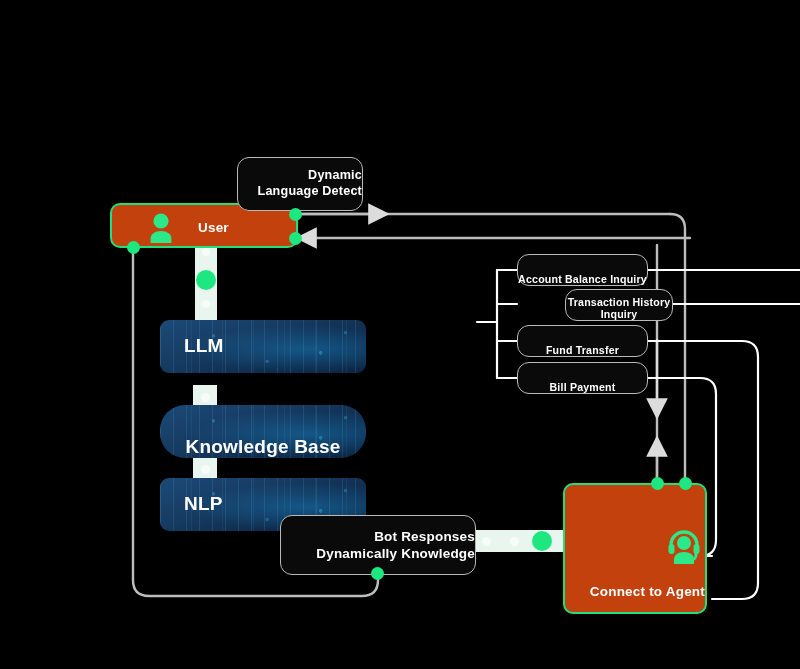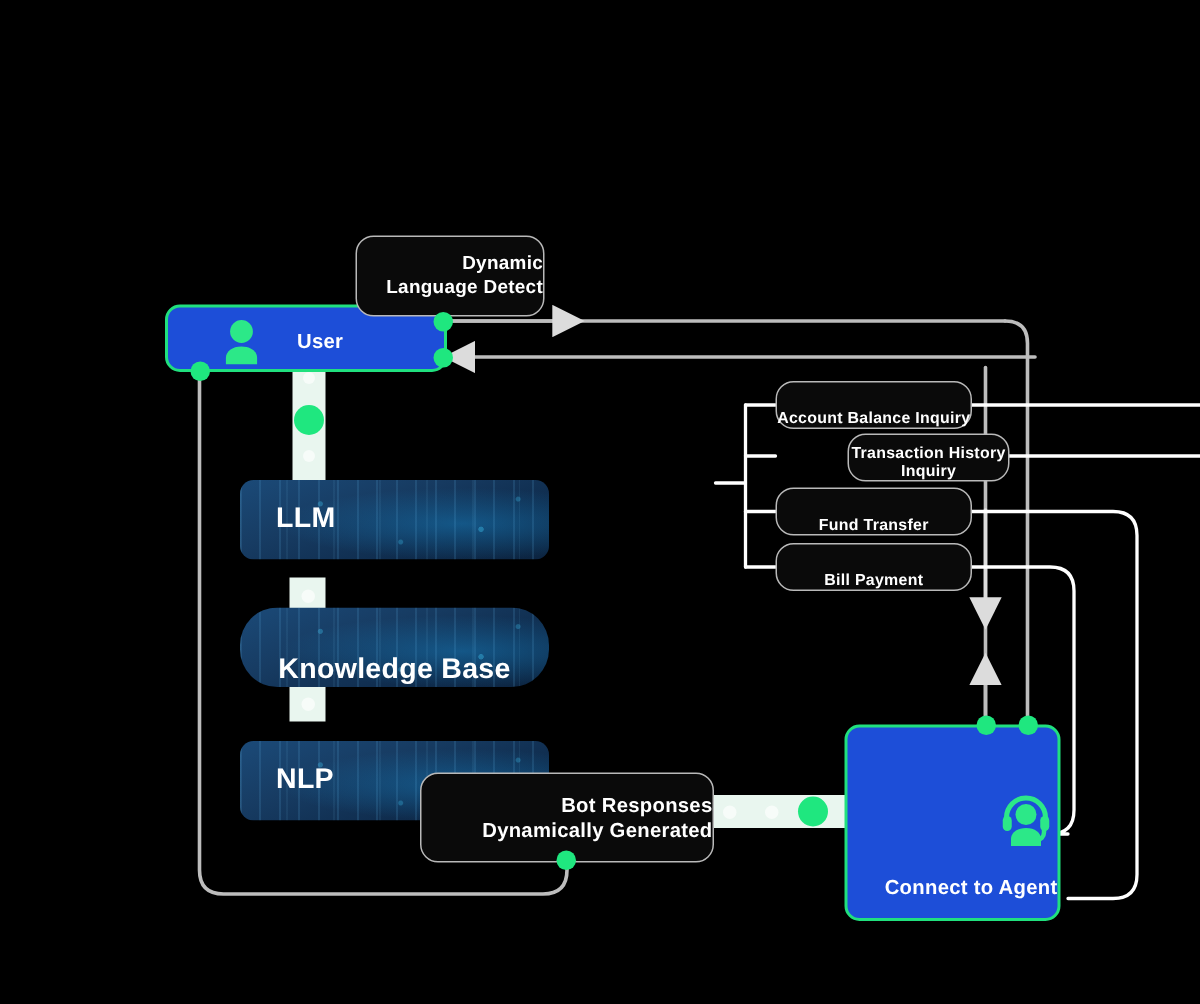--- a/index.html
+++ b/index.html
@@ -9,21 +9,21 @@
   svg.wires{position:absolute;left:0;top:0;width:800px;height:669px;overflow:visible;}
 
   .node{position:absolute;box-sizing:border-box;display:flex;align-items:flex-end;
         justify-content:center;text-align:center;color:#fff;font-weight:700;
         letter-spacing:.2px;}
 
   
   .pill{background:#0a0a0a;border:1.6px solid #b9b9b9;border-radius:12px;}
 
   
-  .greenbox{background:#1d4ed8;border:2.2px solid #20e07e;border-radius:10px;}
+  .greenbox{background:#c2410c;border:2.2px solid #20e07e;border-radius:10px;}
 
   
   .aibox{border-radius:9px;overflow:hidden;
          background:
           repeating-linear-gradient(90deg, rgba(90,170,220,.17) 0 1.2px, rgba(0,0,0,0) 1.2px 13px),
           repeating-linear-gradient(90deg, rgba(120,200,240,.08) 0 1px, rgba(0,0,0,0) 1px 31px),
           radial-gradient(circle at 78% 62%, rgba(60,190,235,.40) 0 1.6px, rgba(0,0,0,0) 2px),
           radial-gradient(circle at 26% 30%, rgba(60,190,235,.35) 0 1.4px, rgba(0,0,0,0) 2px),
           radial-gradient(circle at 52% 78%, rgba(60,190,235,.30) 0 1.3px, rgba(0,0,0,0) 2px),
           radial-gradient(circle at 90% 24%, rgba(60,190,235,.30) 0 1.3px, rgba(0,0,0,0) 2px),
@@ -141,27 +141,27 @@
 
 
   <div class="node aibox" style="left:160px;top:320px;width:206px;height:53px;">
     <span style="font-size:19px;position:absolute;left:24px;top:15px;">LLM</span>
   </div>
 
   <div class="node aibox" style="left:160px;top:405px;width:206px;height:53px;border-radius:25px;">
     <span style="font-size:19px;">Knowledge Base</span>
   </div>
 
-  <div class="node aibox" style="left:160px;top:494px;width:206px;height:53px;">
+  <div class="node aibox" style="left:160px;top:478px;width:206px;height:53px;">
     <span style="font-size:19px;position:absolute;left:24px;top:15px;">NLP</span>
   </div>
 
   <div class="node pill" style="left:280px;top:515px;width:196px;height:60px;flex-direction:column;line-height:1.28;font-size:13.5px;">
     <span>Bot Responses</span>
-    <span>Dynamically Generated</span>
+    <span>Dynamically Knowledge</span>
   </div>
 
   <div class="node greenbox" style="left:563px;top:483px;width:144px;height:131px;flex-direction:column;">
     <span class="icon-agent" style="margin-top:28px;width:42px;height:42px;display:block;">
       <svg width="42" height="42" viewBox="0 0 42 42">
         <path d="M8 21v-2a13 13 0 0 1 26 0v2" fill="none" stroke="#2ce888" stroke-width="3.4" stroke-linecap="round"></path>
         <rect x="5.5" y="18" width="6" height="10" rx="3" fill="#2ce888"></rect>
         <rect x="30.5" y="18" width="6" height="10" rx="3" fill="#2ce888"></rect>
         <path d="M33 27v2a5 5 0 0 1-5 5h-4" fill="none" stroke="#2ce888" stroke-width="3" stroke-linecap="round"></path>
         <circle cx="21" cy="17" r="7" fill="#2ce888"></circle>

